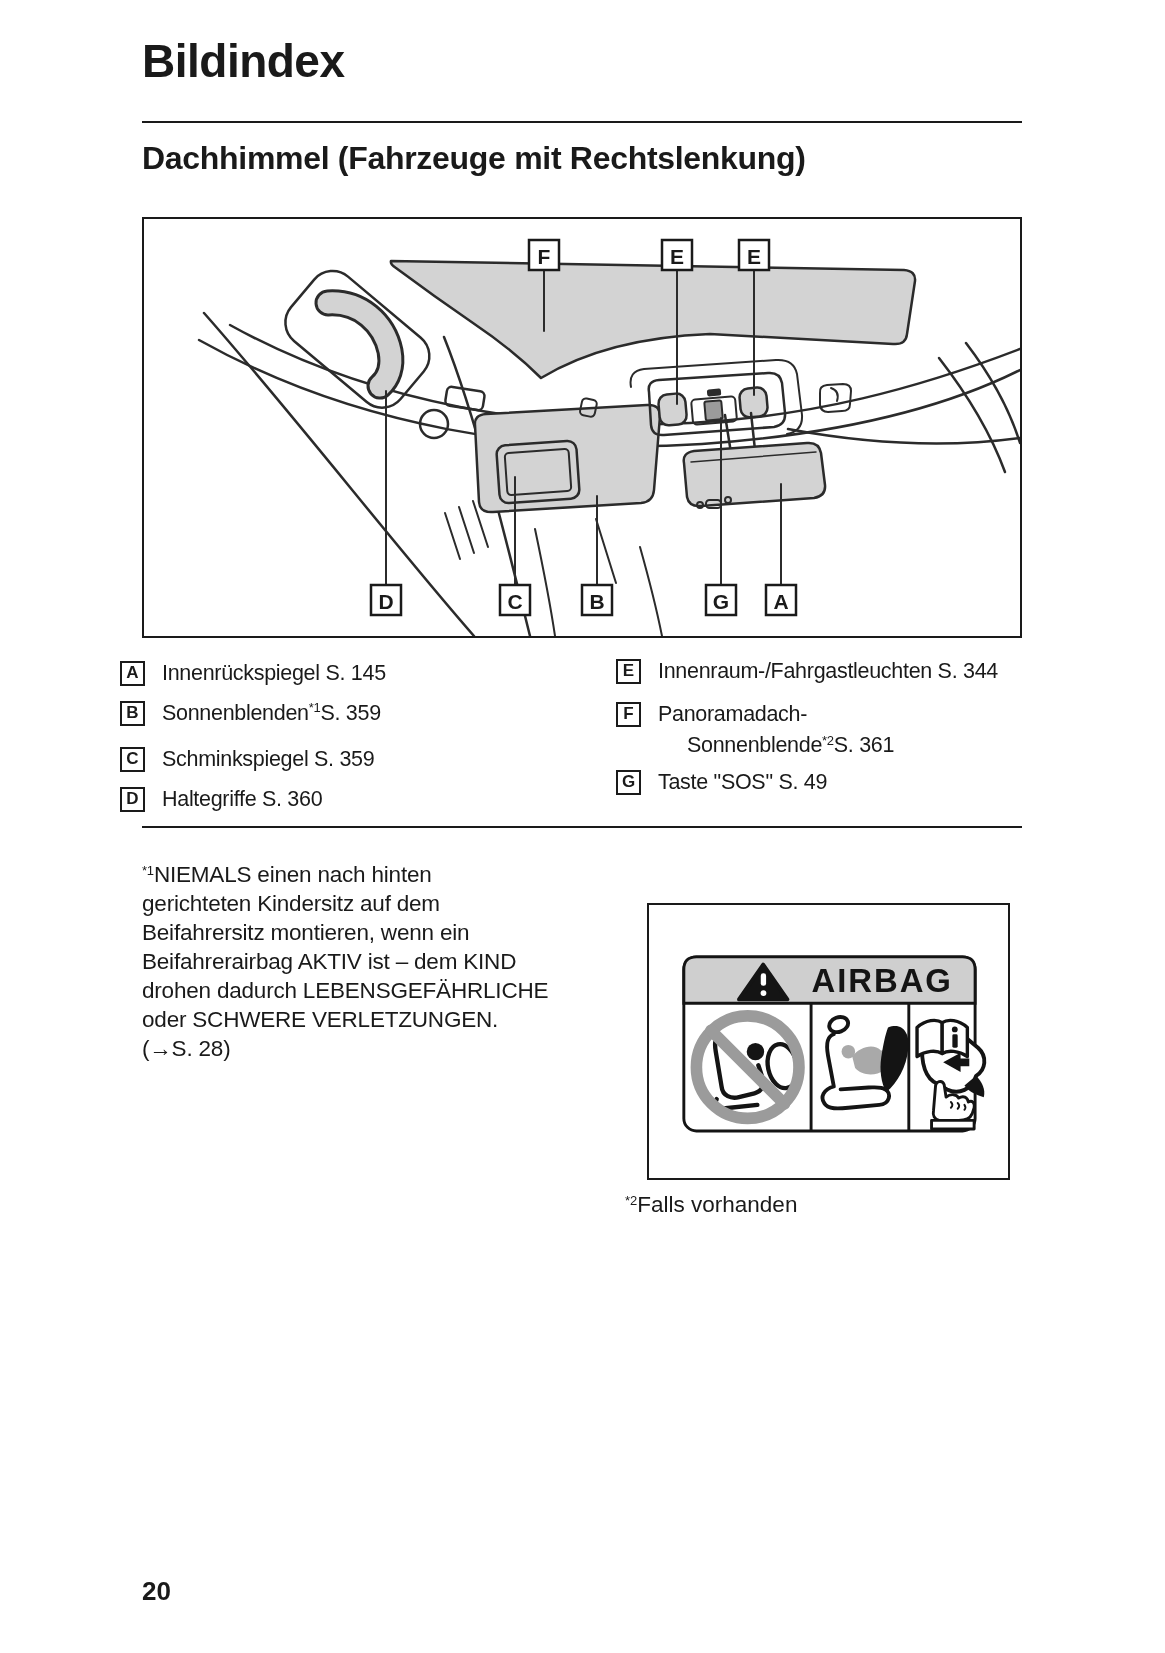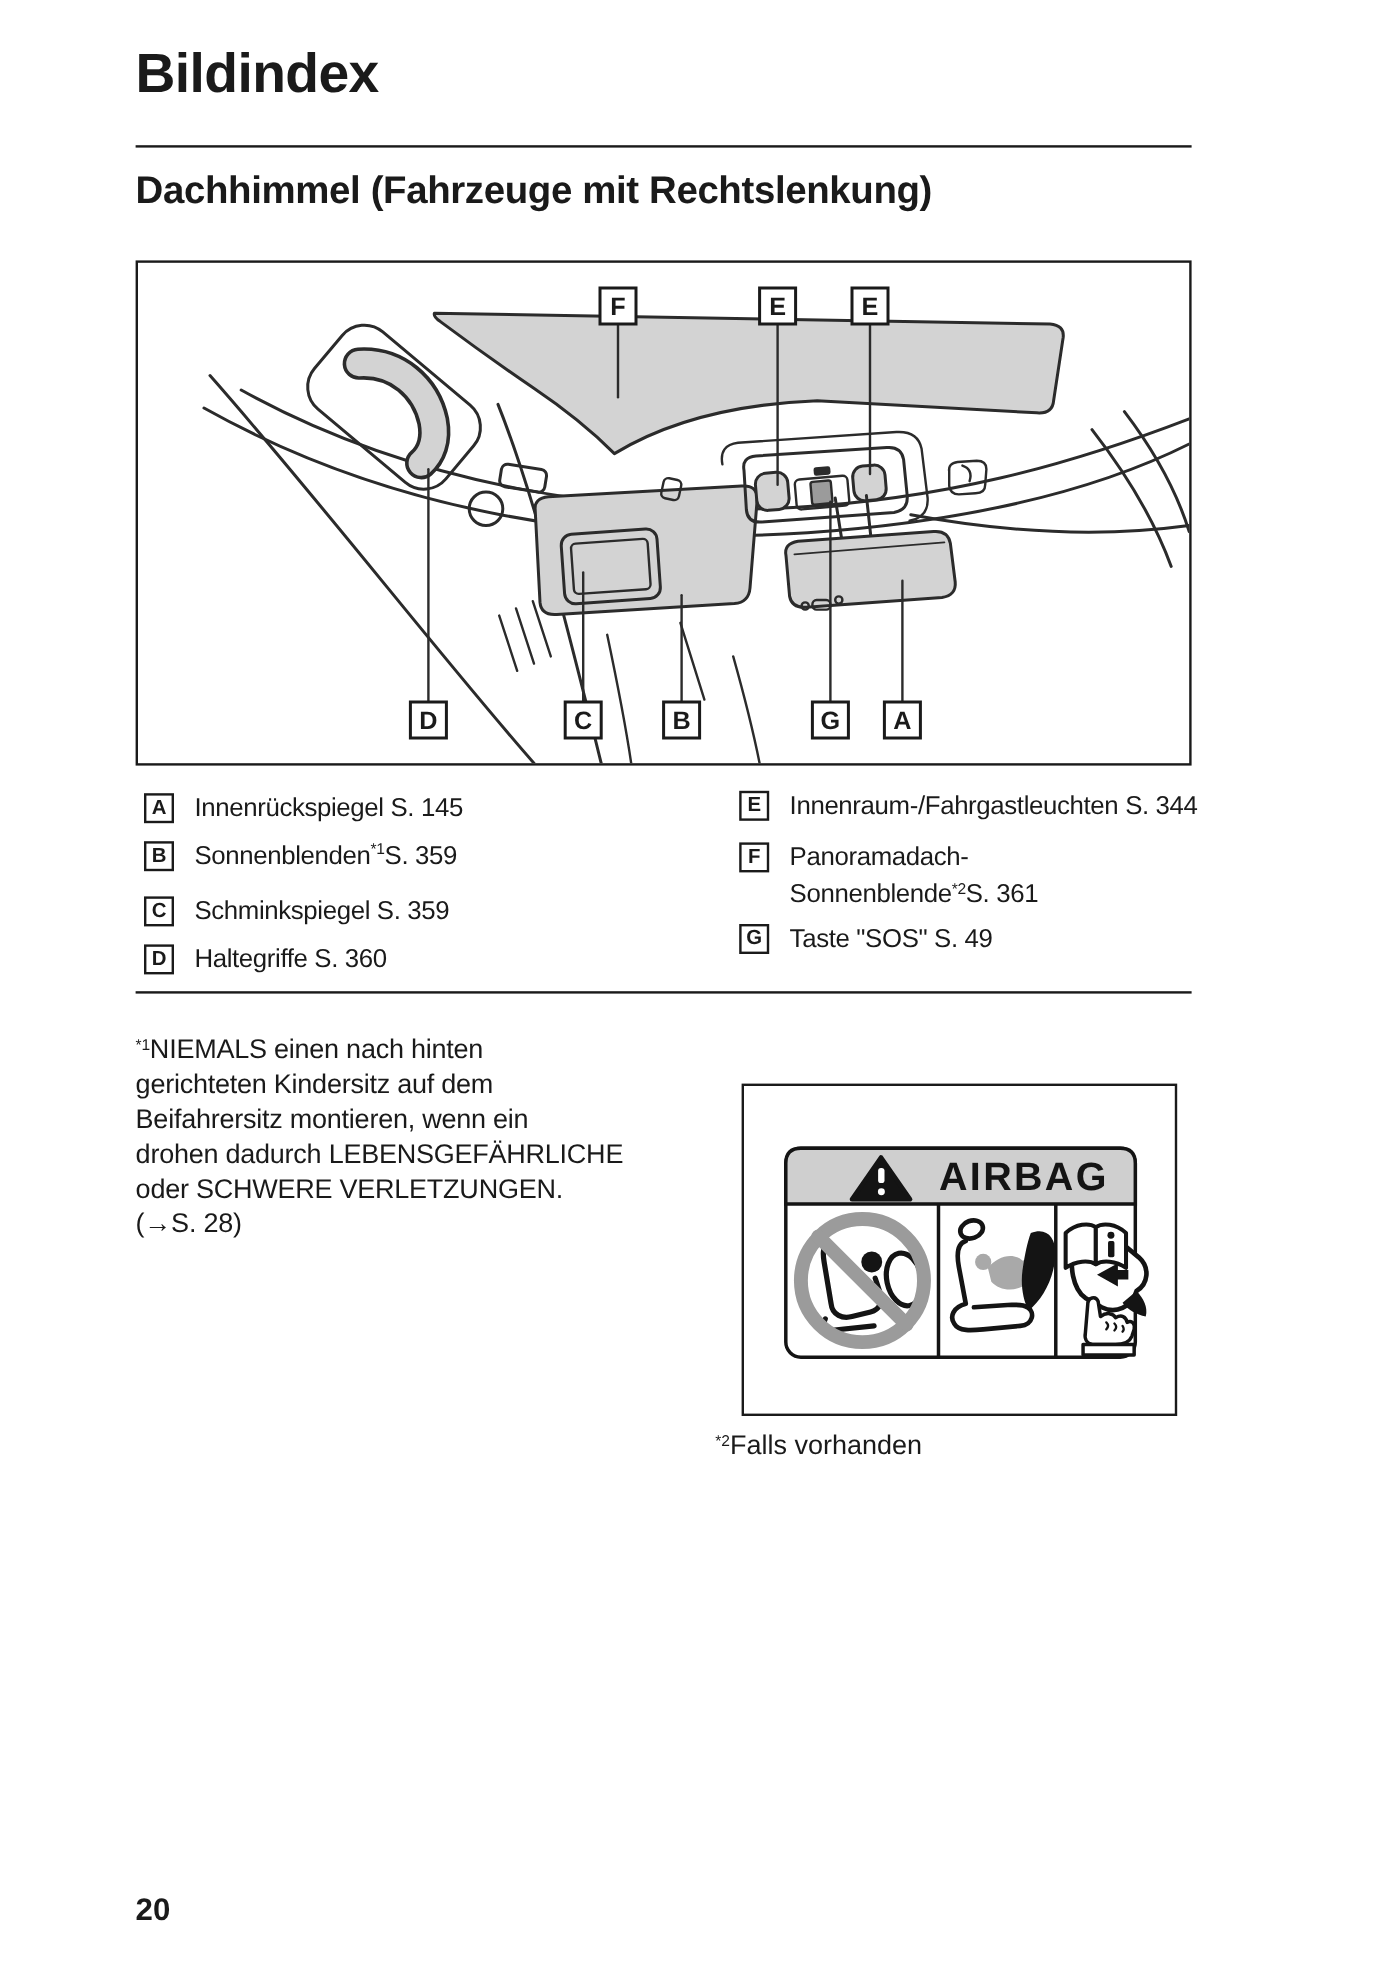--- a/index.html
+++ b/index.html
@@ -1,20 +1,20 @@
 <!DOCTYPE html>
 <html><head>
 <meta charset="utf-8">
 <style>
   html,body{margin:0;padding:0;background:#ffffff;}
   .page{
     position:relative;width:1165px;height:1653px;background:#fff;
     font-family:"Liberation Sans",sans-serif;color:#1a1a1a;overflow:hidden;
   }
-  .abs{position:absolute;}
+  .abs{position:absolute;margin-left:29px;}
   .title{left:113px;top:34px;font-size:46px;font-weight:bold;letter-spacing:-0.5px;}
   .rule{left:113px;height:2px;background:#1a1a1a;width:880px;}
   .rule1{top:121px;}
   .rule2{top:826px;}
   .subheading{left:113px;top:140px;font-size:32px;font-weight:bold;letter-spacing:-0.3px;}
   .figure{left:113px;top:217px;width:876px;height:417px;border:2px solid #1a1a1a;background:#fff;}
   .figure svg{display:block;width:100%;height:100%;}
   .lrow{position:absolute;display:flex;align-items:center;height:26px;}
   .keybox{
     width:25px;height:25px;border:2px solid #1a1a1a;box-sizing:border-box;
@@ -160,20 +160,21 @@
     <span class="keybox">G</span>
     <span class="ltext"><span>Taste "SOS" S. 49</span><sup class="fnm"></sup><span></span></span>
   </div>
 
   <div class="abs rule rule2"></div>
 
   <div class="abs warn">
     <div><sup class="fnm">*1</sup><span>NIEMALS einen nach hinten</span></div>
     <div>gerichteten Kindersitz auf dem</div>
     <div>Beifahrersitz montieren, wenn ein</div>
+    <div>Beifahrerairbag AKTIV ist – dem KIND</div>
     <div>drohen dadurch LEBENSGEFÄHRLICHE</div>
     <div>oder SCHWERE VERLETZUNGEN.</div>
     <div>(→S. 28)</div>
   </div>
 
   <div class="abs abox">
     <svg viewBox="0 0 371 273">
 
       <rect x="36" y="49" width="301" height="180" rx="13" fill="#ffffff" stroke="#141414" stroke-width="3"></rect>
 

